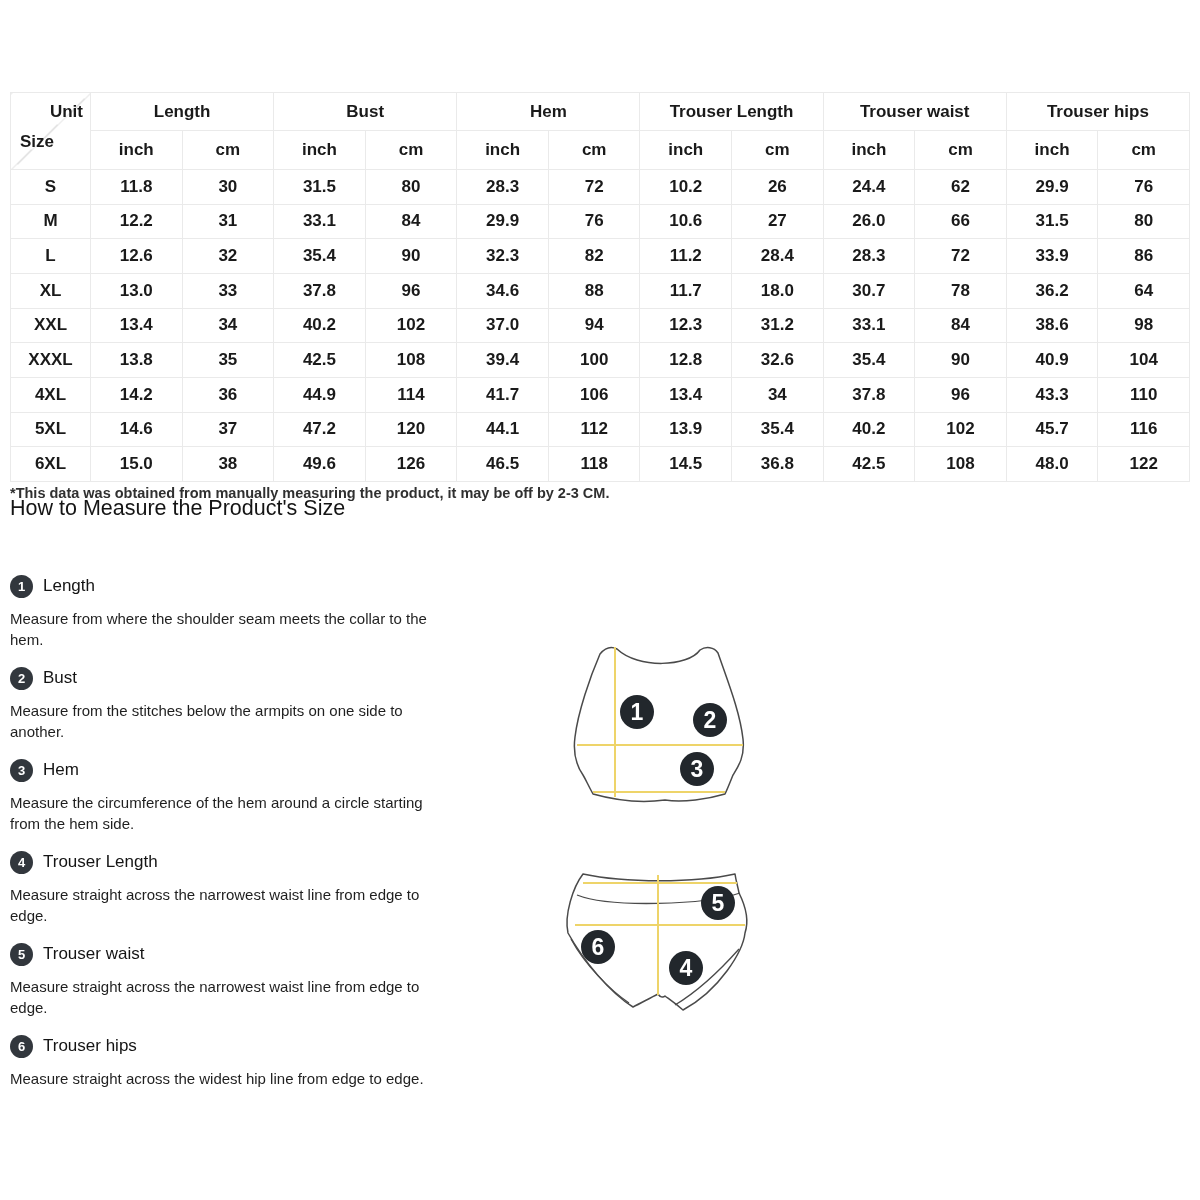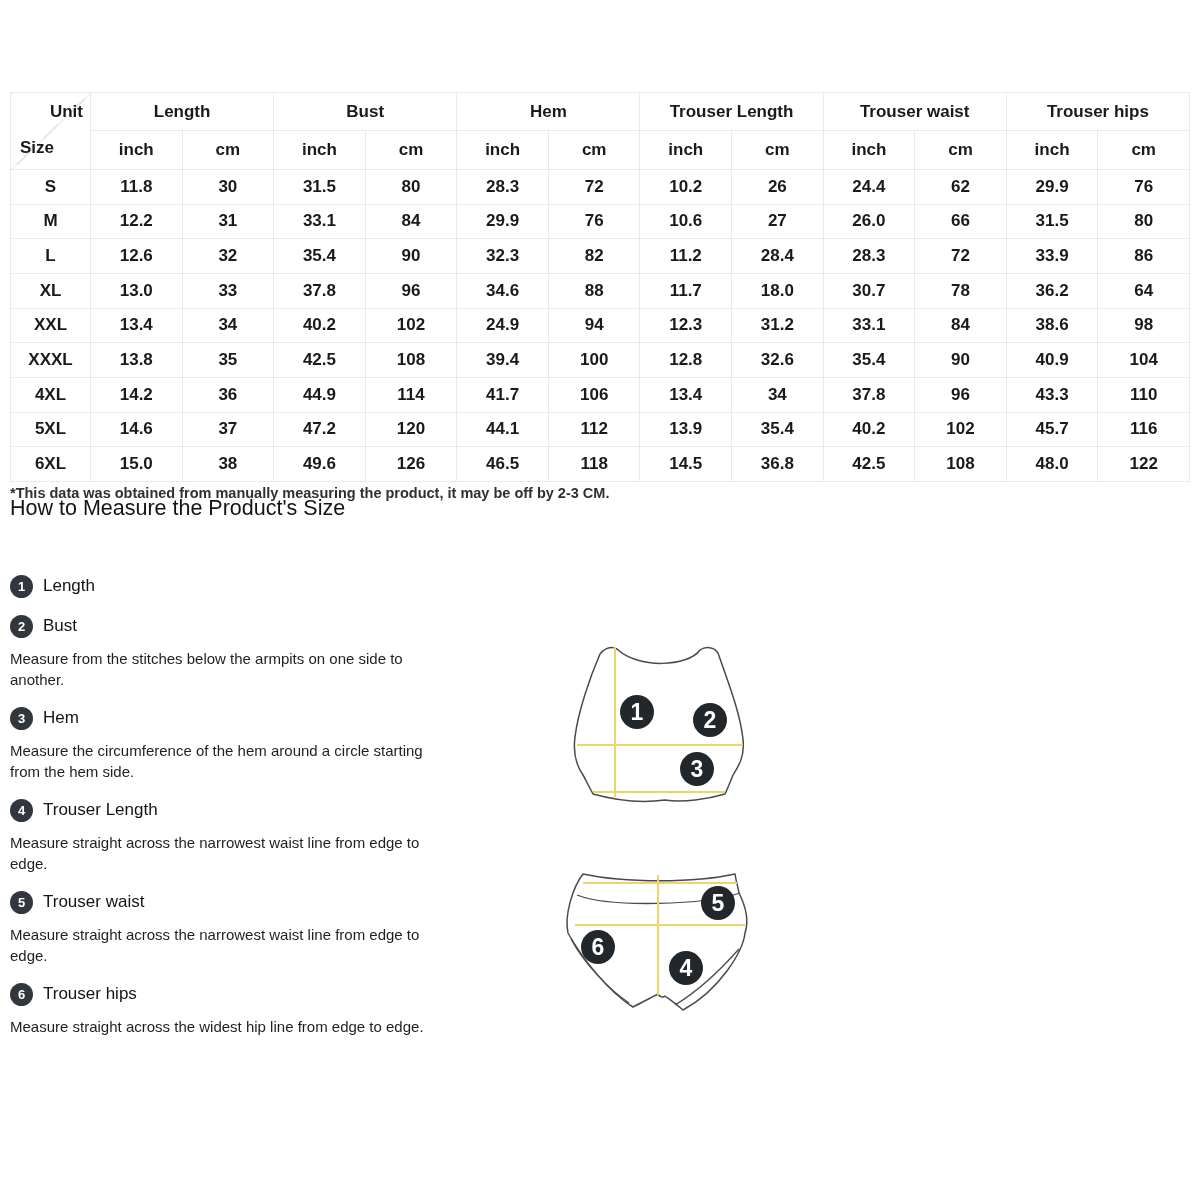--- a/index.html
+++ b/index.html
@@ -11,21 +11,21 @@
   .size-table { position:absolute; left:10px; top:80px; width:1180px; height:390px;
     border-collapse:collapse; table-layout:fixed; }
   .size-table th, .size-table td {
     border:1px solid #eaeaea; text-align:center; vertical-align:middle;
     font-size:17px; font-weight:700; color:#1a1a1a; padding:0; }
   .size-table thead tr.group-row th { height:38px; }
   .size-table thead tr.unit-row th { height:39px; }
   .corner-cell { position:relative;
     background-image:linear-gradient(to bottom right, transparent 49.5%, #dcdcdc 49.5%, #dcdcdc 50.5%, transparent 50.5%); }
   .corner-top { position:absolute; top:9px; right:7px; font-weight:700; }
-  .corner-bottom { position:absolute; bottom:11px; left:9px; font-weight:700; }
+  .corner-bottom { position:absolute; bottom:17px; left:9px; font-weight:700; }
 
   
   .footnote { position:absolute; left:10px; top:473px; font-size:14.5px; font-weight:700; color:#303030; }
   .section-title { position:absolute; left:10px; top:484px; font-size:21.5px; font-weight:400; color:#141414; }
 
   
   .measure-items { position:absolute; left:10px; top:562px; width:430px; }
   .m-item { margin-bottom:16px; }
   .m-item-head { display:flex; align-items:center; height:24px; }
   .badge { width:23px; height:23px; border-radius:50%; background:#32373d; color:#fff;
@@ -143,21 +143,21 @@
           <td>78</td>
           <td>36.2</td>
           <td>64</td>
         </tr>
         <tr>
           <td>XXL</td>
           <td>13.4</td>
           <td>34</td>
           <td>40.2</td>
           <td>102</td>
-          <td>24.9</td>
+          <td>37.0</td>
           <td>94</td>
           <td>12.3</td>
           <td>31.2</td>
           <td>33.1</td>
           <td>84</td>
           <td>38.6</td>
           <td>98</td>
         </tr>
         <tr>
           <td>XXXL</td>
@@ -225,20 +225,21 @@
   <p class="footnote">*This data was obtained from manually measuring the product, it may be off by 2-3 CM.</p>
 
   <h2 class="section-title">How to Measure the Product's Size</h2>
 
   <div class="measure-items">
       <div class="m-item">
         <div class="m-item-head">
           <span class="badge">1</span>
           <span class="m-label">Length</span>
         </div>
+        <div class="m-desc">Measure from where the shoulder seam meets the collar to the hem.</div>
       </div>
       <div class="m-item">
         <div class="m-item-head">
           <span class="badge">2</span>
           <span class="m-label">Bust</span>
         </div>
         <div class="m-desc">Measure from the stitches below the armpits on one side to another.</div>
       </div>
       <div class="m-item">
         <div class="m-item-head">

